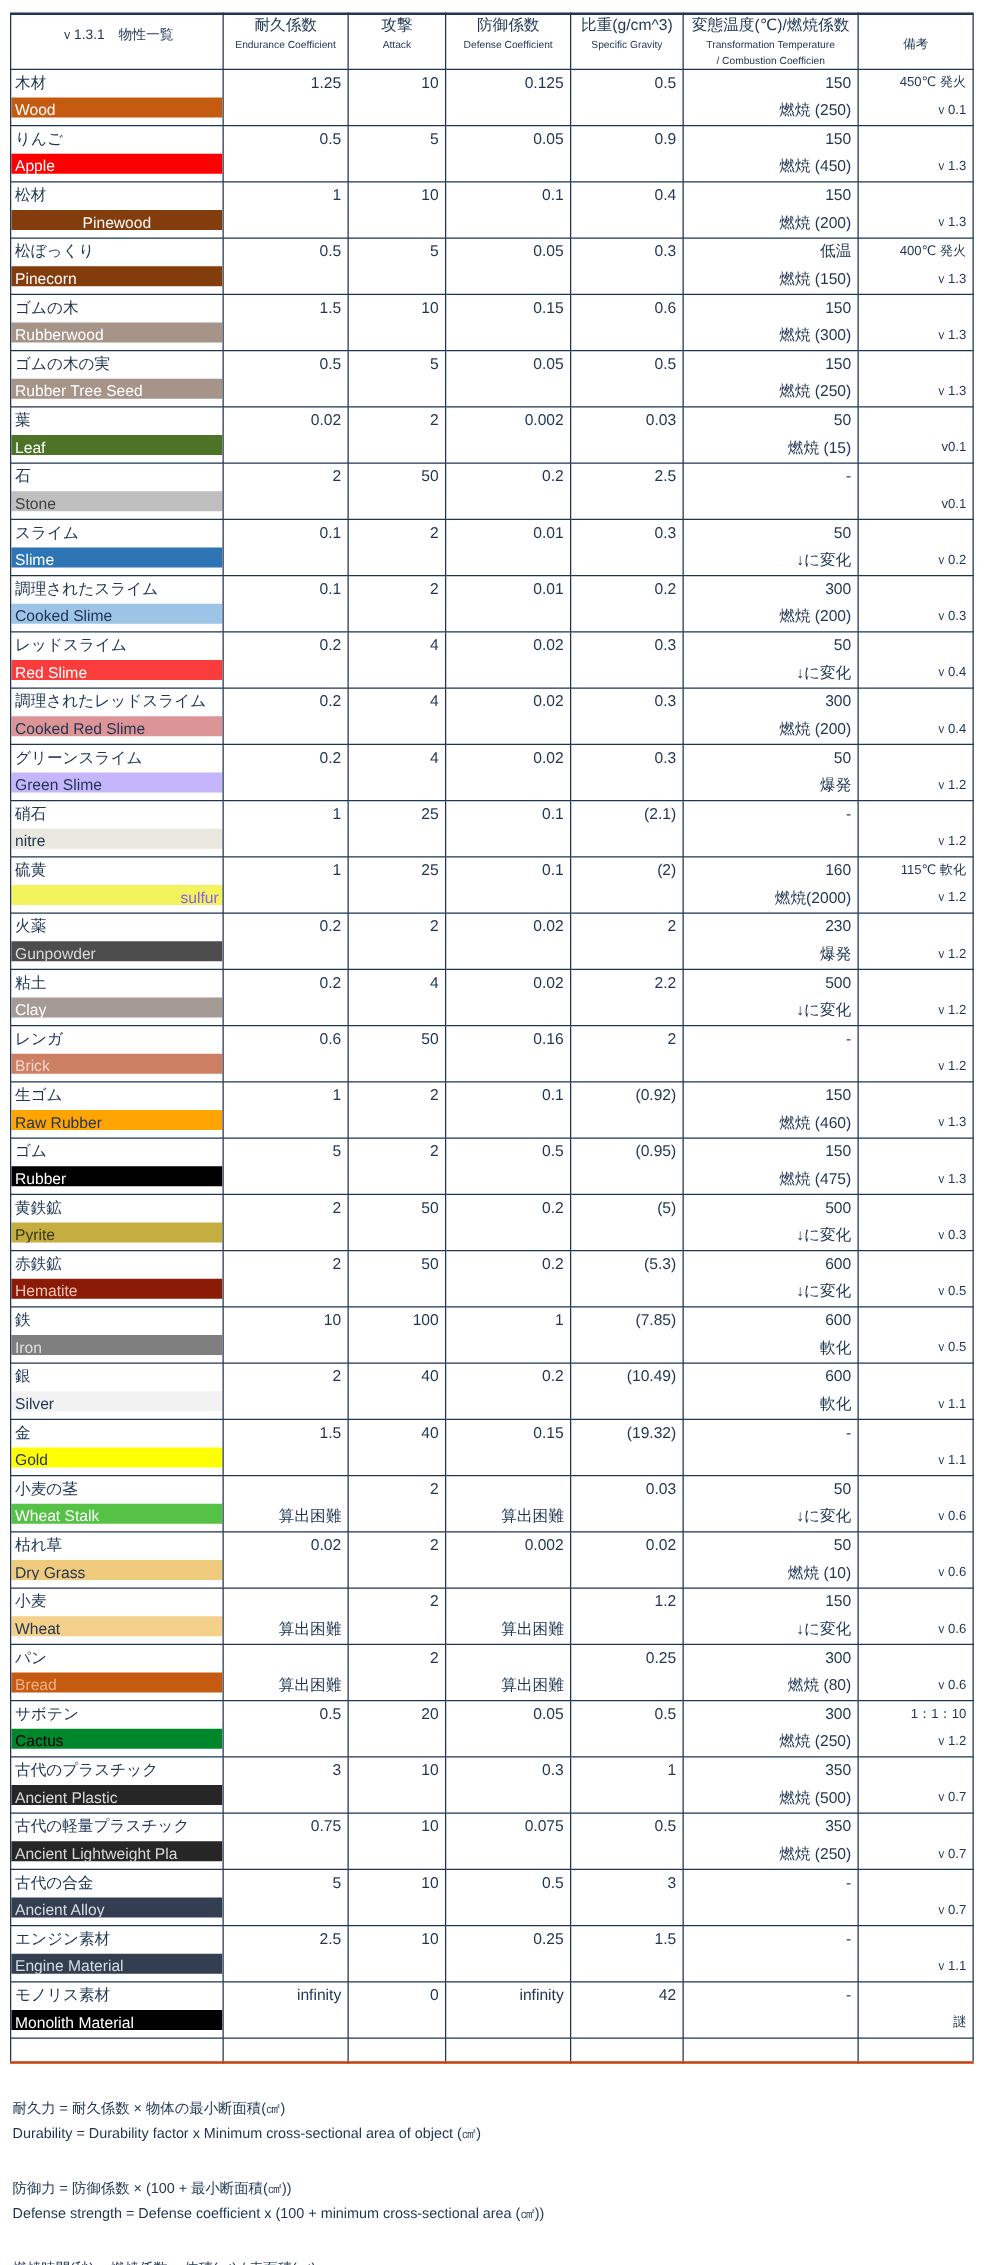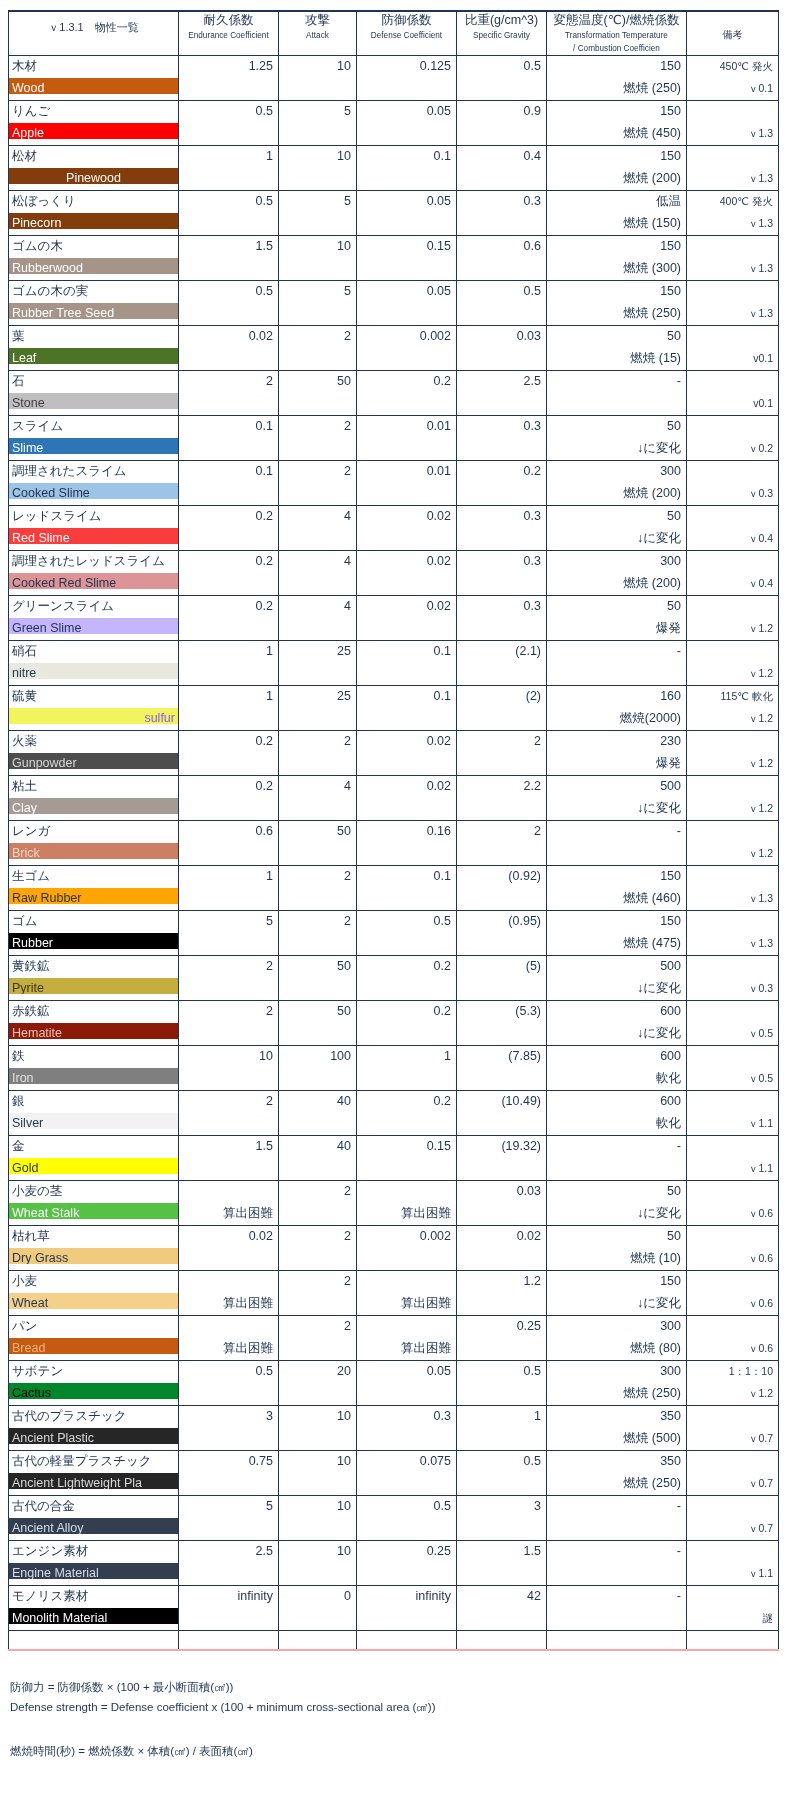--- a/index.html
+++ b/index.html
@@ -10,21 +10,21 @@
     -webkit-font-smoothing:antialiased;
   }
   #sheet{position:relative;width:791px;min-height:1812px;background:#fff;}
 
   table.matrix{
     border-collapse:collapse;
     table-layout:fixed;
     margin:10px 12px 0 8px;
     width:770px;
     border-top:2px solid #1f3552;
-    border-bottom:2px solid #fca5a5;
+    border-bottom:2px solid #c2410c;
   }
   table.matrix col.c-name{width:170px;}
   table.matrix col.c-end{width:100px;}
   table.matrix col.c-atk{width:78px;}
   table.matrix col.c-def{width:100px;}
   table.matrix col.c-sg{width:90px;}
   table.matrix col.c-temp{width:140px;}
   table.matrix col.c-note{width:92px;}
 
   table.matrix td{
@@ -1176,20 +1176,24 @@
           <td></td>
           <td></td>
           <td></td>
           <td></td>
         </tr>
       </tbody>
   </table>
 
   <div class="notes">
     <div class="notegroup">
+      <div class="ja">耐久力 = 耐久係数 × 物体の最小断面積(㎠)</div>
+      <div class="en">Durability = Durability factor x Minimum cross-sectional area of object (㎠)</div>
+    </div>
+    <div class="notegroup">
       <div class="ja">防御力 = 防御係数 × (100 + 最小断面積(㎠))</div>
       <div class="en">Defense strength = Defense coefficient x (100 + minimum cross-sectional area (㎠))</div>
     </div>
     <div class="notegroup">
       <div class="ja">燃焼時間(秒) = 燃焼係数 × 体積(㎤) / 表面積(㎠)</div>
 
     </div>
   </div>
 
 </div>

